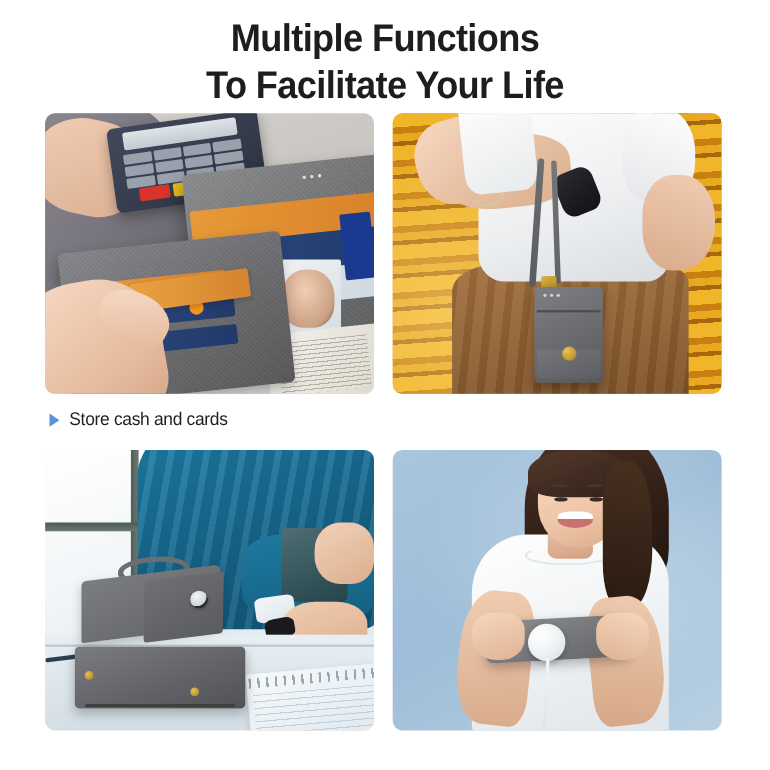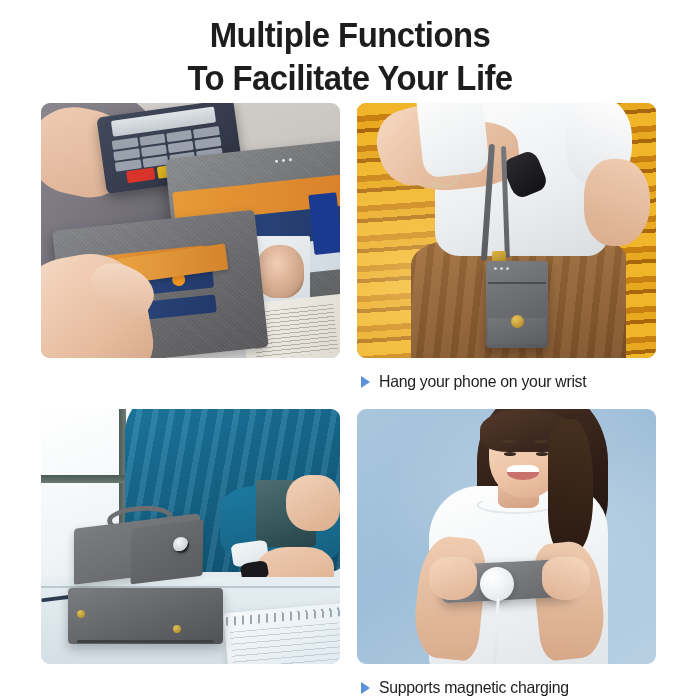--- a/index.html
+++ b/index.html
@@ -609,20 +609,24 @@
       <div class="wallet-front">
         <div class="grain"></div>
         <div class="fslot card-or" style="left:12%;top:22%;width:62%;height:13%;"></div>
         <div class="fslot card-bl" style="left:10%;top:40%;width:66%;height:13%;"></div>
         <div class="fslot card-bl" style="left:8%;top:58%;width:68%;height:13%;"></div>
         <div class="mc" style="left:56%;top:40%;"></div>
       </div>
       <div class="pulled"></div>
       <div class="hand-low"></div>
       <div class="thumb"></div>
+    </div>
+    <div class="caption">
+      <span class="bullet"></span>
+      <span class="caption-text">Store cash and cards</span>
     </div>
   </div>
 
   <div class="cell">
     <div class="photo p2">
       <div class="bench"></div>
       <div class="bench-glow"></div>
       <div class="skirt">
         <div class="skirt-folds"></div>
       </div>
@@ -641,24 +645,20 @@
       <div class="case">
         <div class="case-dots">
             <i></i>
             <i></i>
             <i></i>
           </div>
         <div class="zip"></div>
         <div class="flap"></div>
         <div class="snap"></div>
       </div>
-    </div>
-    <div class="caption">
-      <span class="bullet"></span>
-      <span class="caption-text">Hang your phone on your wrist</span>
     </div>
   </div>
 
   <div class="cell">
     <div class="photo p3">
       <div class="win"></div>
       <div class="mull-v"></div>
       <div class="mull-v2"></div>
       <div class="mull-h"></div>
       <div class="sweater">
@@ -706,19 +706,15 @@
       <div class="smile"></div>
       <div class="arm-l4"></div>
       <div class="arm-r4"></div>
       <div class="phone4"></div>
       <div class="puck"></div>
       <div class="cam4"></div>
       <div class="cable"></div>
       <div class="hand-l4"></div>
       <div class="hand-r4"></div>
     </div>
-    <div class="caption">
-      <span class="bullet"></span>
-      <span class="caption-text">Supports magnetic charging</span>
-    </div>
   </div>
 
 </div>
 
 </body></html>

